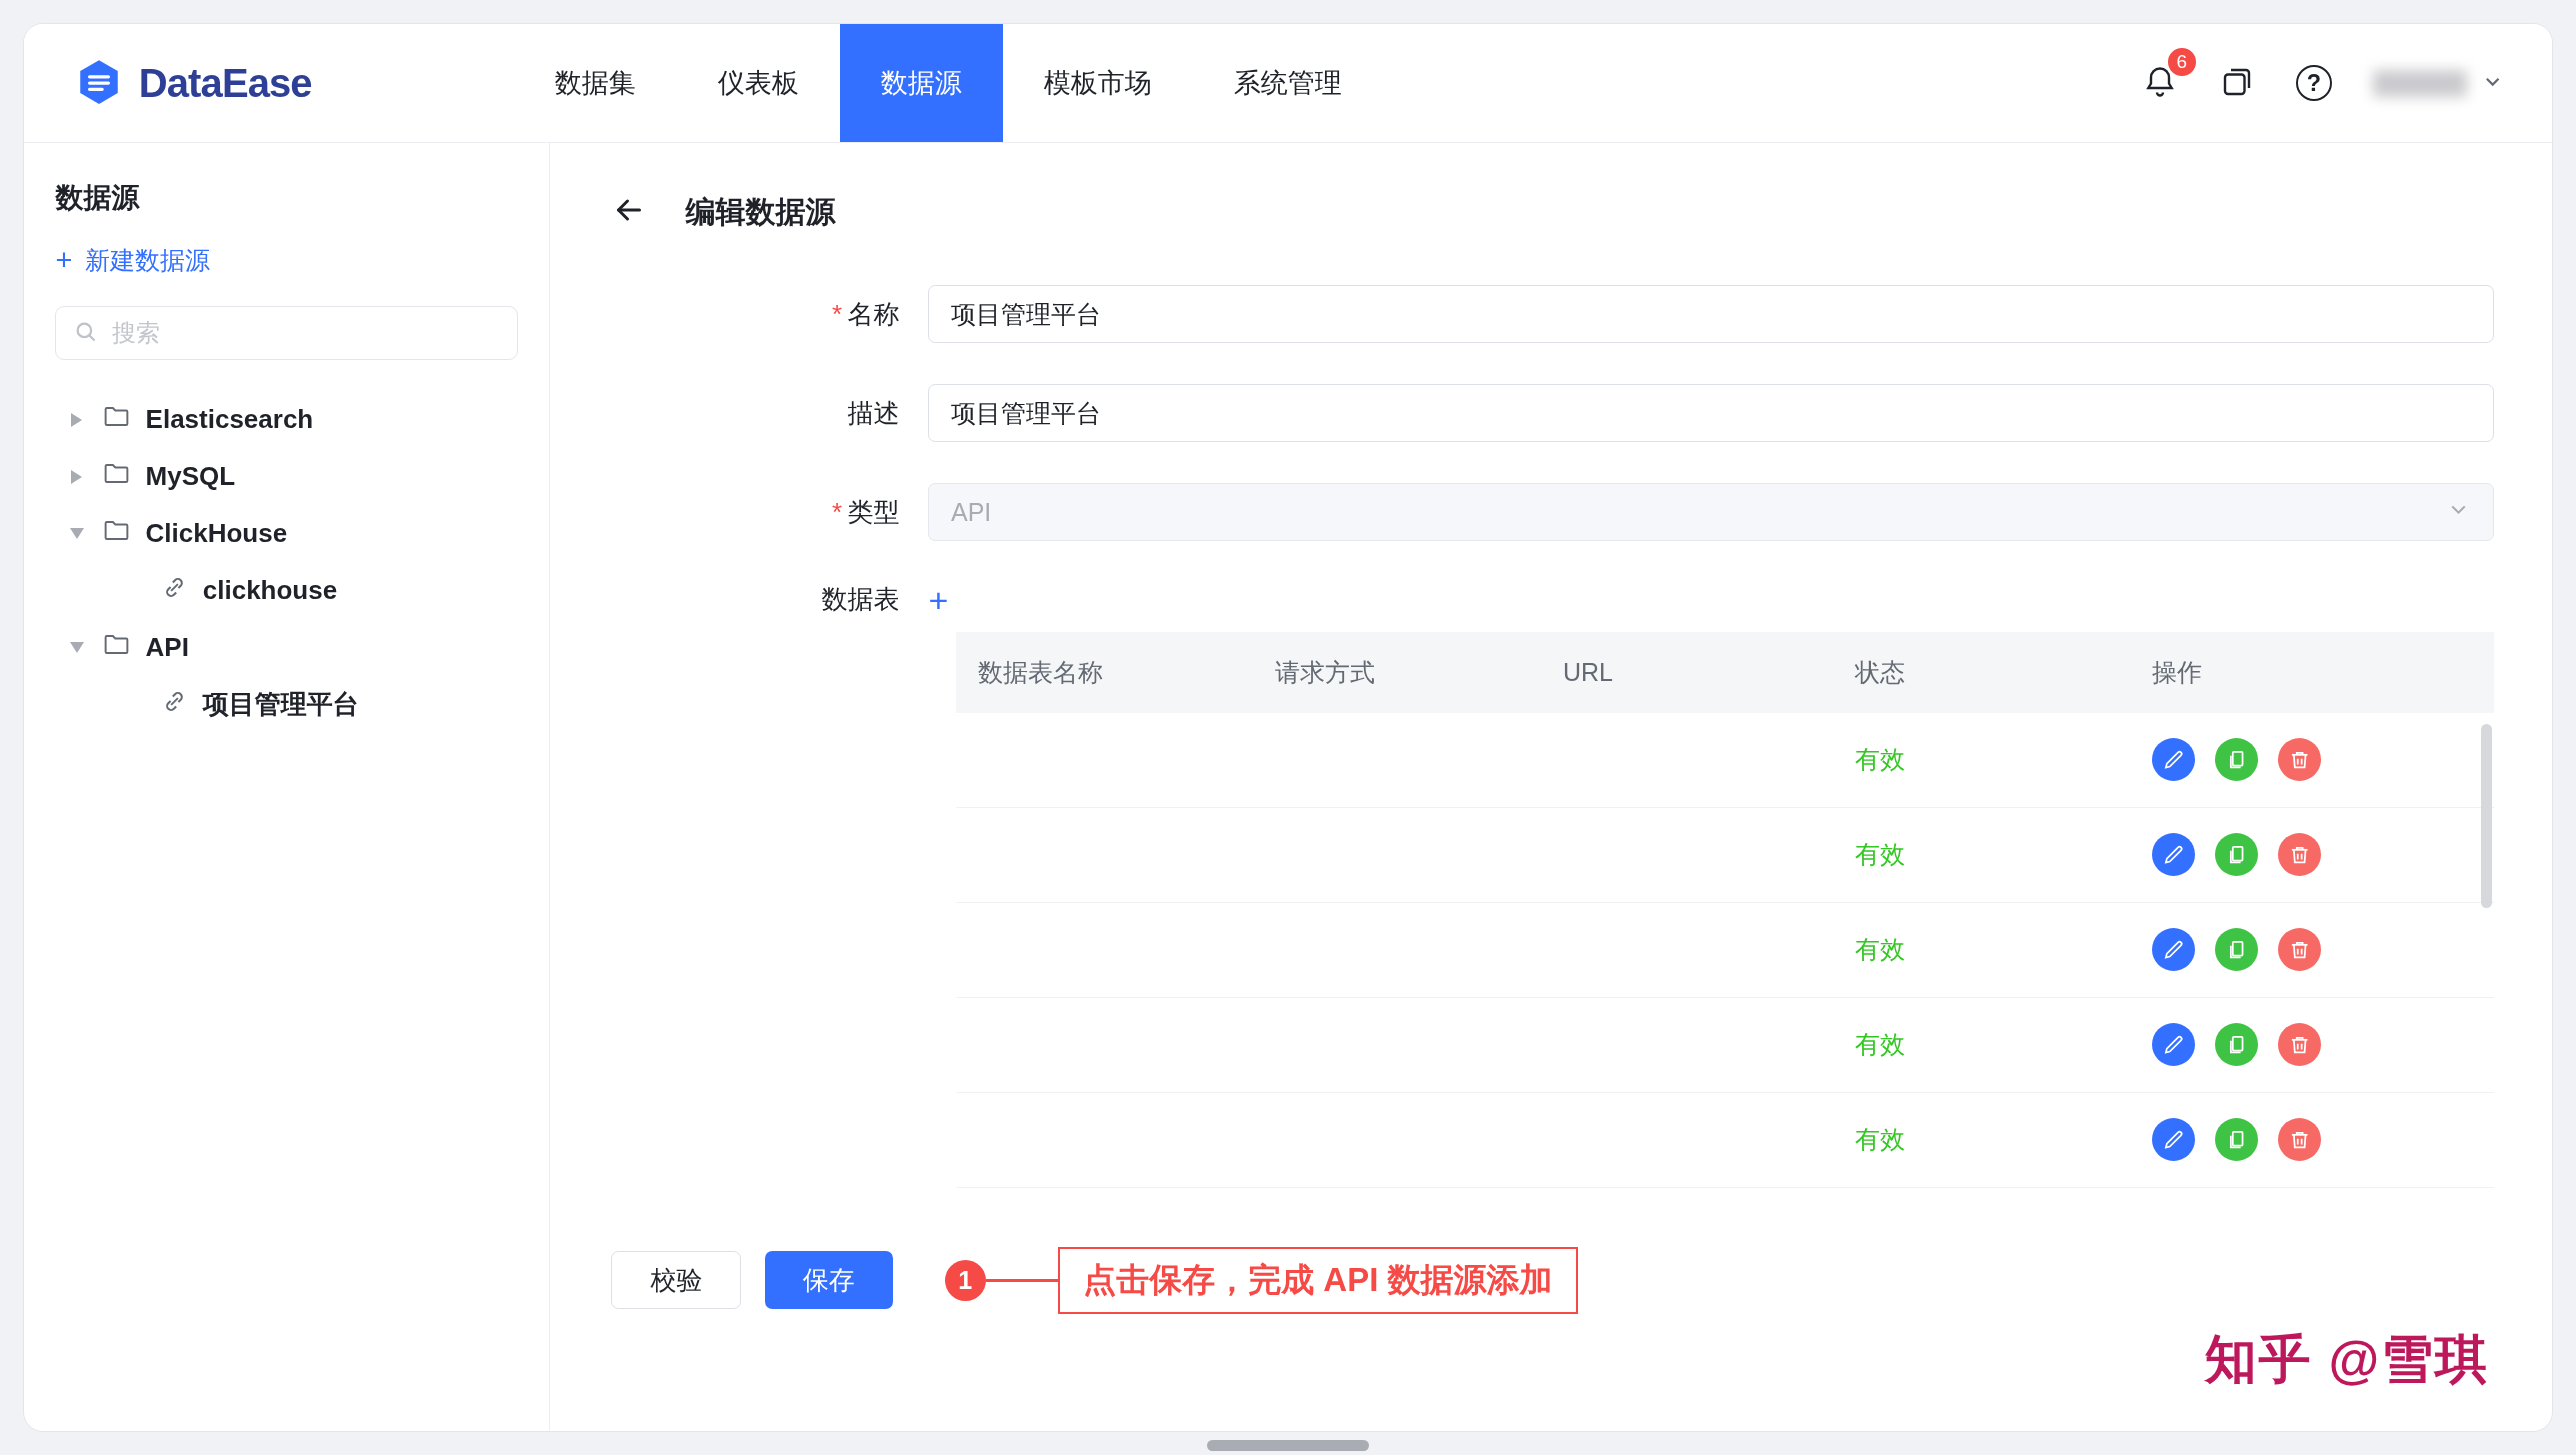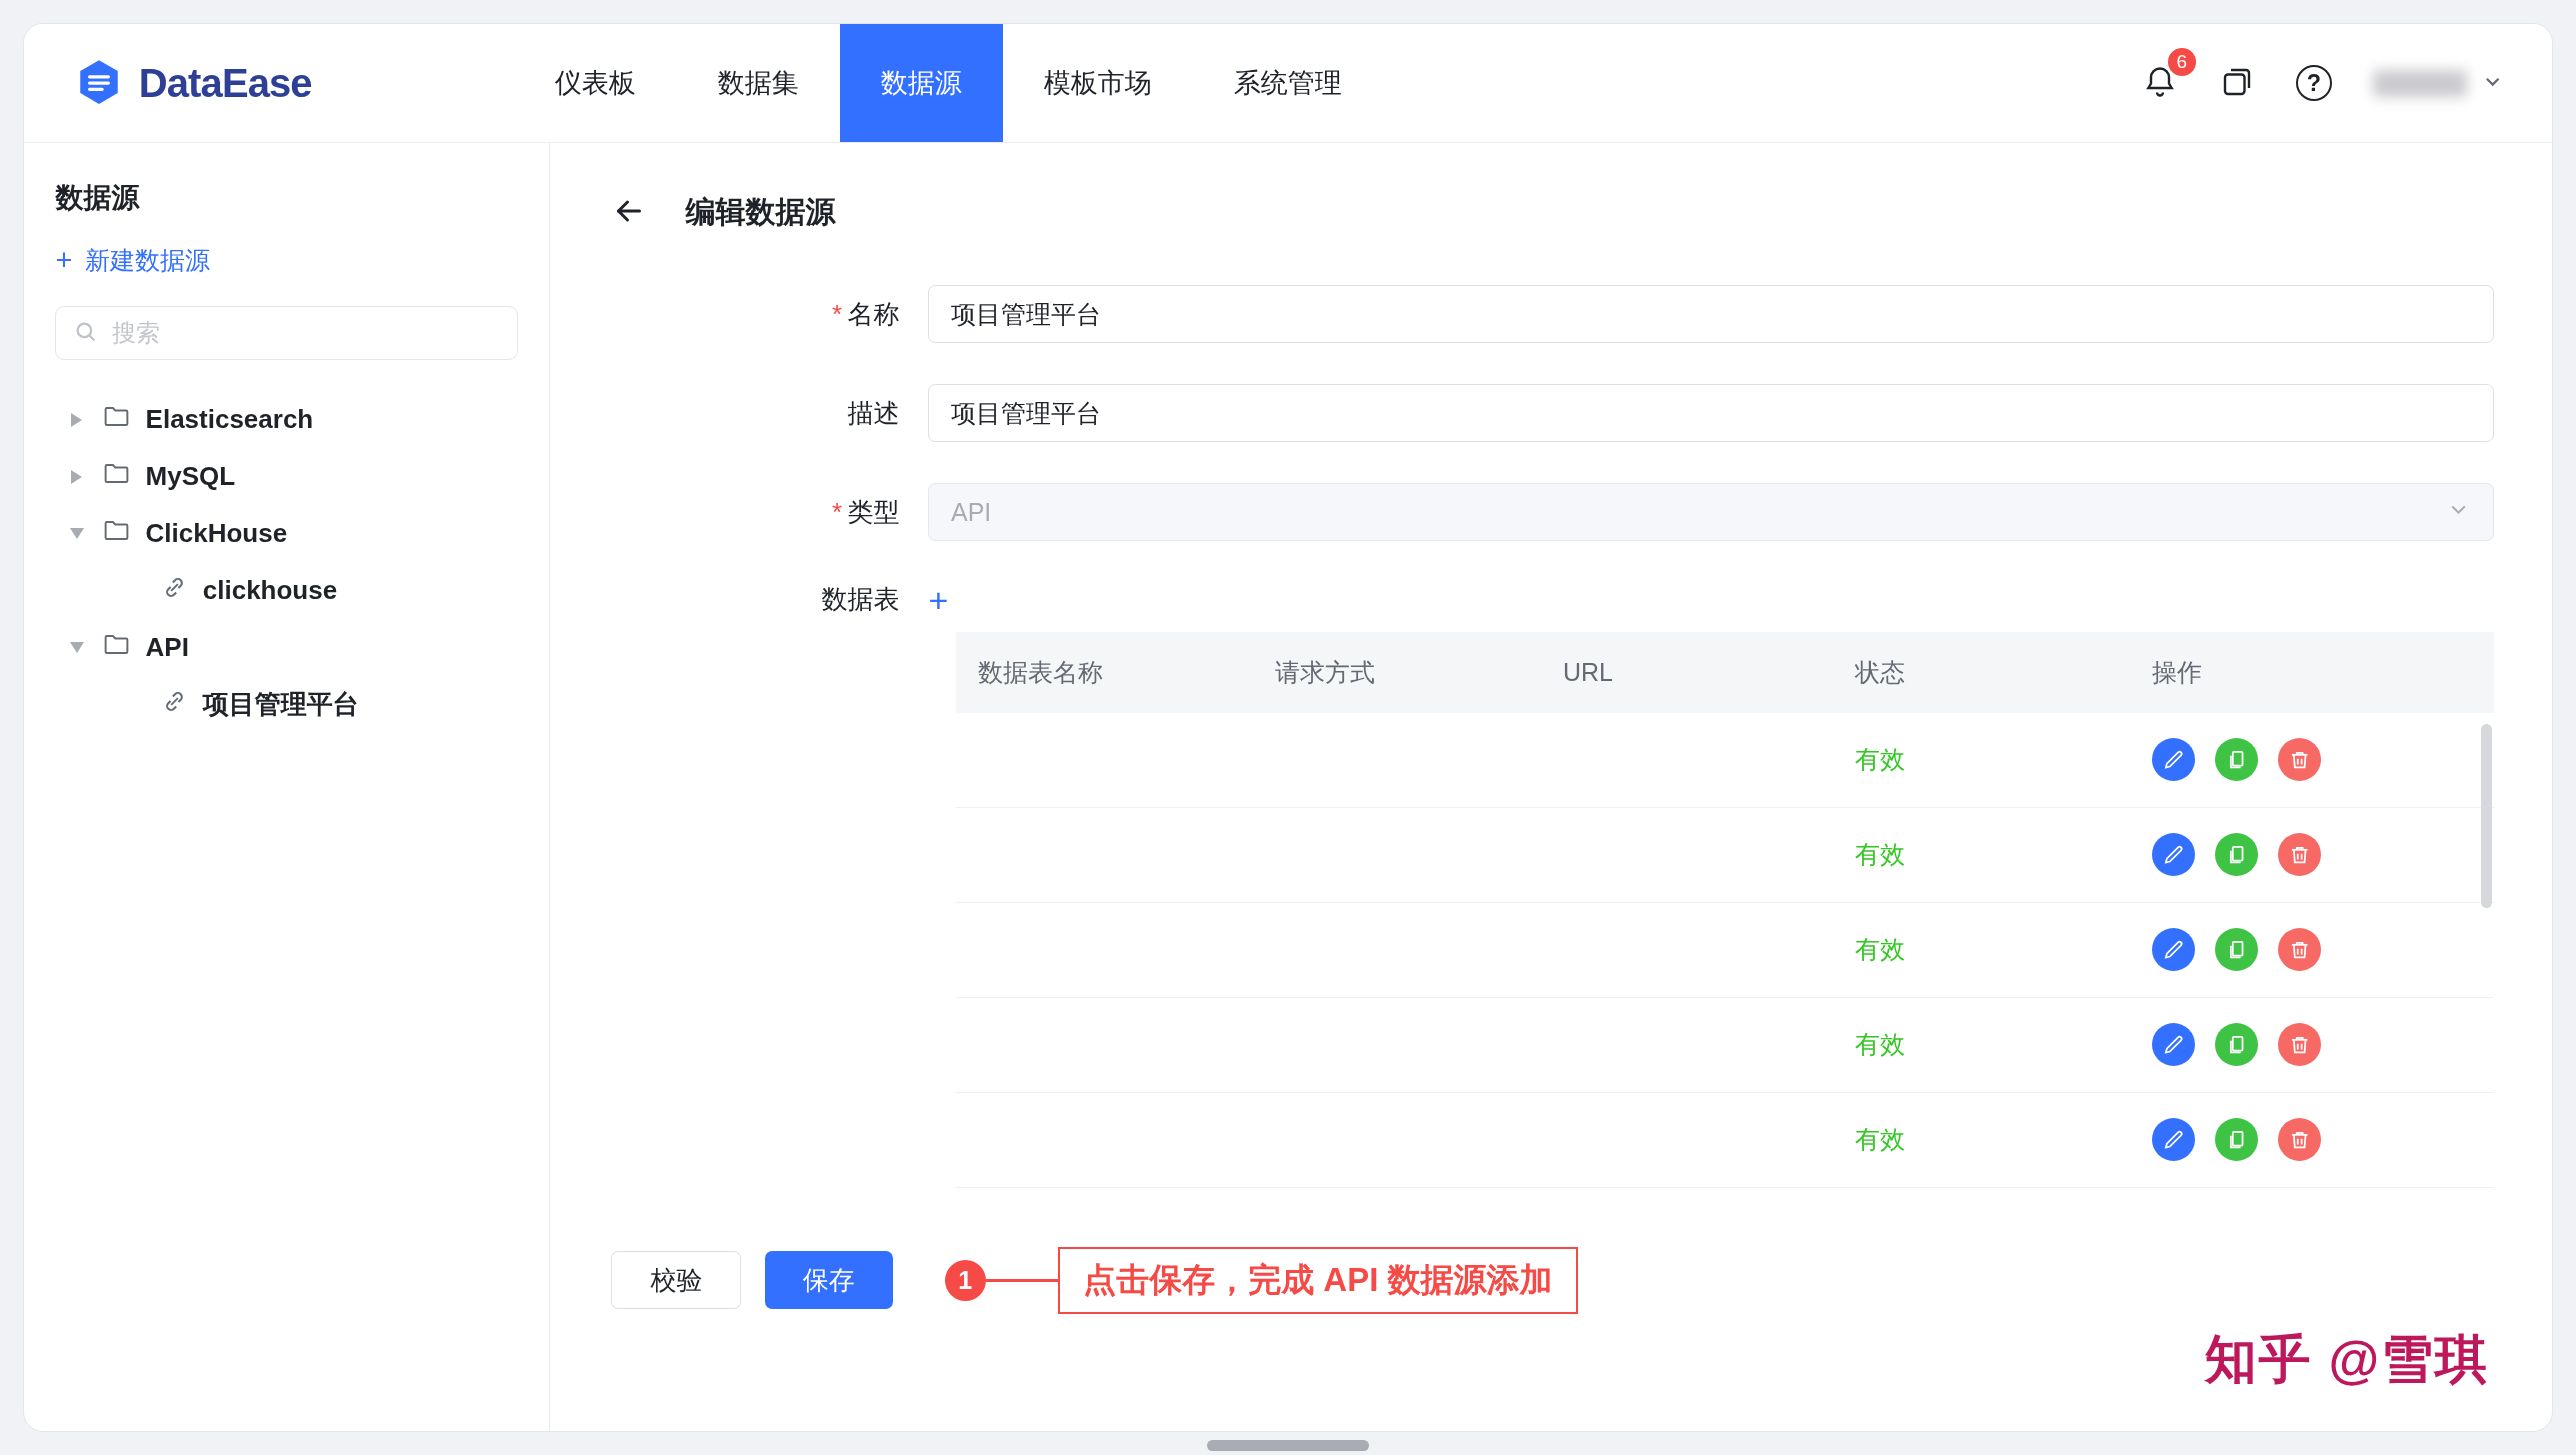--- a/index.html
+++ b/index.html
@@ -43,21 +43,21 @@
   .search-box input { border:none; outline:none; font-size:24px; color:#3b82f6; width:100%; background:transparent; font-family:inherit; }
   .search-box input::placeholder { color:#c2c6cc; }
   .tree { margin-top:31px; }
   .tree-item { height:57px; display:flex; align-items:center; gap:14.4px; font-size:26px; color:#1f2329; padding-left:10.8px; cursor:pointer; border-radius:7.2px;font-weight:bold; }
   .tree-item .caret-slot { width:21.6px; display:flex; justify-content:center; }
   .tree-item.child { padding-left:106px; }
   .caret-right { width:0; height:0; border-left:11.7px solid #a8abb2; border-top:7.2px solid transparent; border-bottom:7.2px solid transparent; }
   .caret-down { width:0; height:0; border-top:11.7px solid #a8abb2; border-left:7.2px solid transparent; border-right:7.2px solid transparent; }
 
   
-  .page-head { display:flex; align-items:center; gap:38px; }
+  .page-head { display:flex; align-items:flex-start; gap:38px; }
   .page-title { font-size:30px; font-weight:600; color:#1f2329; }
   .form { margin-top:52px; }
   .form-row { display:flex; align-items:center; margin-bottom:41px; }
   .form-label { width:317px; flex:0 0 317px; text-align:right; padding-right:29px; font-size:26px; color:#1f2329; }
   .req { color:#f54a45; margin-right:5.4px; }
   .form-field { flex:1; margin-right:3.6px; }
   .text-input { width:100%; height:58px; border:1.8px solid #dcdfe6; border-radius:7.2px;
     padding:0 21.6px; font-size:25px; color:#1f2329; font-family:inherit; outline:none; }
   .select { height:58px; background:#f5f7fa; border:1.8px solid #e4e7ed; border-radius:7.2px;
     display:flex; align-items:center; justify-content:space-between; padding:0 21.6px;
@@ -108,22 +108,22 @@
         <span>
           <svg width="50" height="50" viewBox="0 0 48 48">
             <path d="M24 3 L42 13.5 V34.5 L24 45 L6 34.5 V13.5 Z" fill="#3370ff"></path>
             <path d="M15 19h18M15 25h18M15 31h12" stroke="#fff" stroke-width="3.2" stroke-linecap="round" fill="none"></path>
           </svg>
         </span>
         <span class="logo-text">DataEase</span>
       </div>
 
       <nav class="nav">
+        <div class="nav-tab">数据集</div>
         <div class="nav-tab">仪表板</div>
-        <div class="nav-tab">数据集</div>
         <div class="nav-tab active">数据源</div>
         <div class="nav-tab">模板市场</div>
         <div class="nav-tab">系统管理</div>
       </nav>
 
       <div class="topbar-right">
         <div class="icon-btn">
           <span>
             <svg width="36" height="36" viewBox="0 0 24 24" fill="none" stroke="#1f2329" stroke-width="1.6">
               <path d="M12 3a6 6 0 0 0-6 6v4l-1.8 3h15.6L18 13V9a6 6 0 0 0-6-6z"></path>

